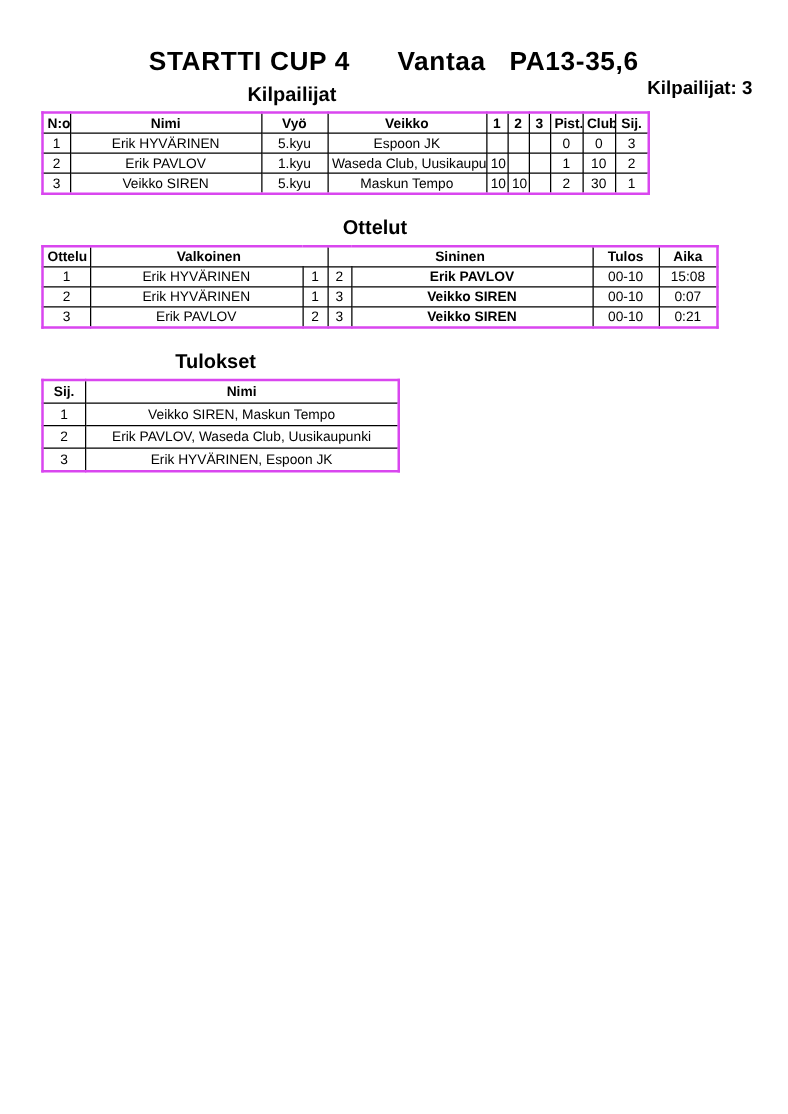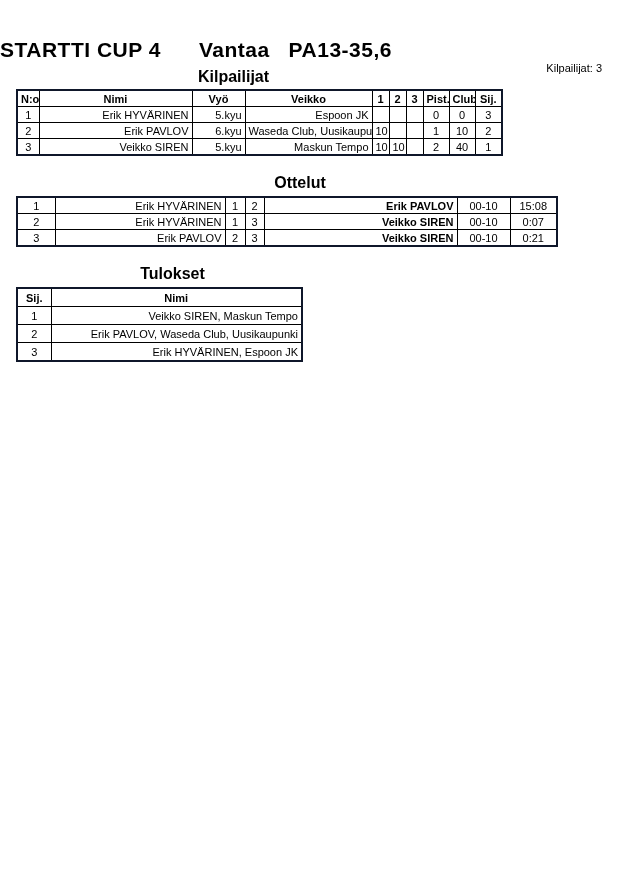--- a/index.html
+++ b/index.html
@@ -10,58 +10,59 @@
   body {
     width: 630px;
     height: 891px;
     position: relative;
     font-family: "Liberation Sans", sans-serif;
     color: #000000;
     overflow: hidden;
   }
   .title {
     margin: 38px 0 0 0;
-    text-align: left;
+    text-align: center;
     font-size: 21px;
     font-weight: bold;
     white-space: pre;
     letter-spacing: 0.5px;
   }
   .competitors-count {
     position: absolute;
     top: 62px;
     right: 28px;
-    font-size: 11px;
+    font-size: 15px;
+    font-weight: bold;
   }
   .section-title {
     font-size: 16px;
     font-weight: bold;
     text-align: center;
   }
   .label-1 { width: 407px; margin: 6px 0 3px 30px; }
   .label-2 { width: 540px; margin: 18px 0 4px 30px; }
   .label-3 { width: 285px; margin: 18px 0 4px 30px; }
 
   table {
     border-collapse: collapse;
-    border: 2px solid #0f172a;
-    margin-left: 16px;
+    border: 2px solid #d946ef;
+    margin-left: 33px;
     table-layout: fixed;
     font-size: 11px;
   }
   th, td {
     border: 1px solid #000;
     padding: 1px 3px;
     height: 13px;
     overflow: hidden;
     white-space: nowrap;
     box-sizing: content-box;
   }
   th { font-weight: bold; text-align: center; }
-  td { text-align: right; }
+  td { text-align: center; }
   td.center { text-align: center; }
   td.bold { font-weight: bold; }
 
   #tbl-kilpailijat { width: 486px; }
   #tbl-kilpailijat col.c-no   { width: 22px; }
   #tbl-kilpailijat col.c-nimi { width: 153px; }
   #tbl-kilpailijat col.c-vyo  { width: 53px; }
   #tbl-kilpailijat col.c-seura{ width: 127px; }
   #tbl-kilpailijat col.c-r    { width: 17px; }
   #tbl-kilpailijat col.c-voit { width: 26px; }
@@ -124,57 +125,64 @@
     <td class="center"></td>
     <td class="center"></td>
     <td class="center"></td>
     <td class="center">0</td>
     <td class="center">0</td>
     <td class="center">3</td>
   </tr>
   <tr>
     <td class="center">2</td>
     <td>Erik PAVLOV</td>
-    <td>6.kyu</td>
+    <td>1.kyu</td>
     <td>Waseda Club, Uusikaupunki</td>
     <td class="center">10</td>
     <td class="center"></td>
     <td class="center"></td>
     <td class="center">1</td>
     <td class="center">10</td>
     <td class="center">2</td>
   </tr>
   <tr>
     <td class="center">3</td>
     <td>Veikko SIREN</td>
     <td>5.kyu</td>
     <td>Maskun Tempo</td>
     <td class="center">10</td>
     <td class="center">10</td>
     <td class="center"></td>
     <td class="center">2</td>
-    <td class="center">40</td>
+    <td class="center">30</td>
     <td class="center">1</td>
   </tr>
 </tbody>
   </table>
 
 <div class="section-title label-2">Ottelut</div>
 
 <table id="tbl-ottelut">
   <colgroup>
     <col class="c-ottelu">
       <col class="c-valk">
       <col class="c-n1">
       <col class="c-n2">
     <col class="c-sin">
       <col class="c-tulos">
       <col class="c-aika">
   </colgroup>
   <tbody>
+      <tr>
+    <th>Ottelu</th>
+    <th colspan="2">Valkoinen</th>
+    <th colspan="2">Sininen</th>
+    <th>Tulos</th>
+    <th>Aika</th>
+  </tr>
   <tr>
     <td class="center">1</td>
     <td>Erik HYVÄRINEN</td>
     <td class="center">1</td>
     <td class="center">2</td>
     <td class="bold">Erik PAVLOV</td>
     <td class="center">00-10</td>
     <td class="center">15:08</td>
   </tr>
   <tr>

